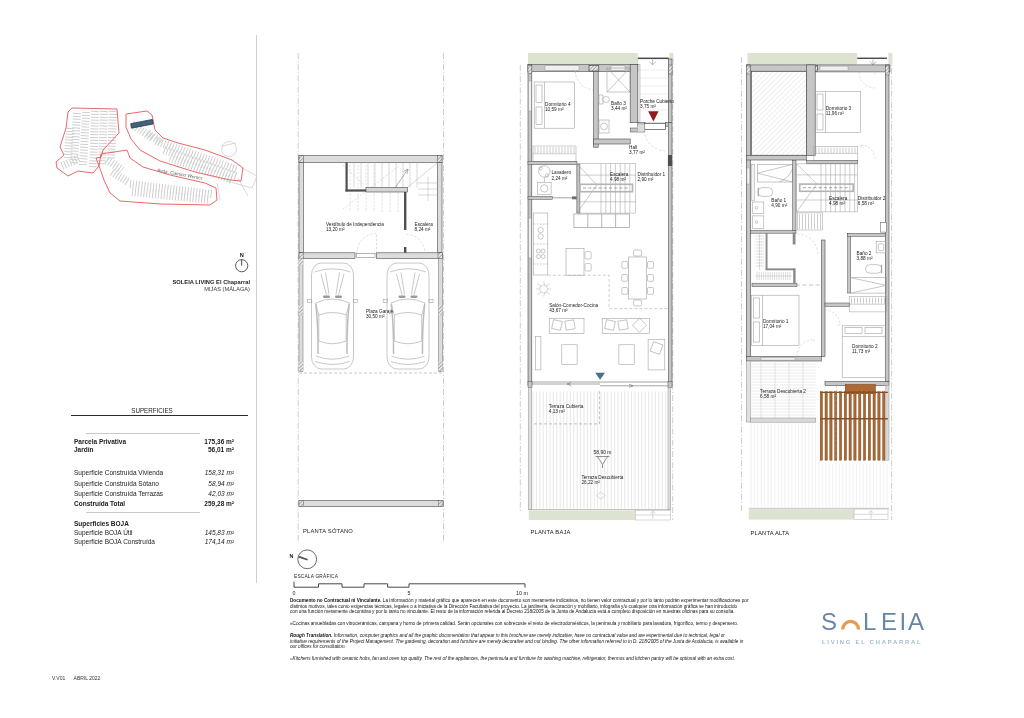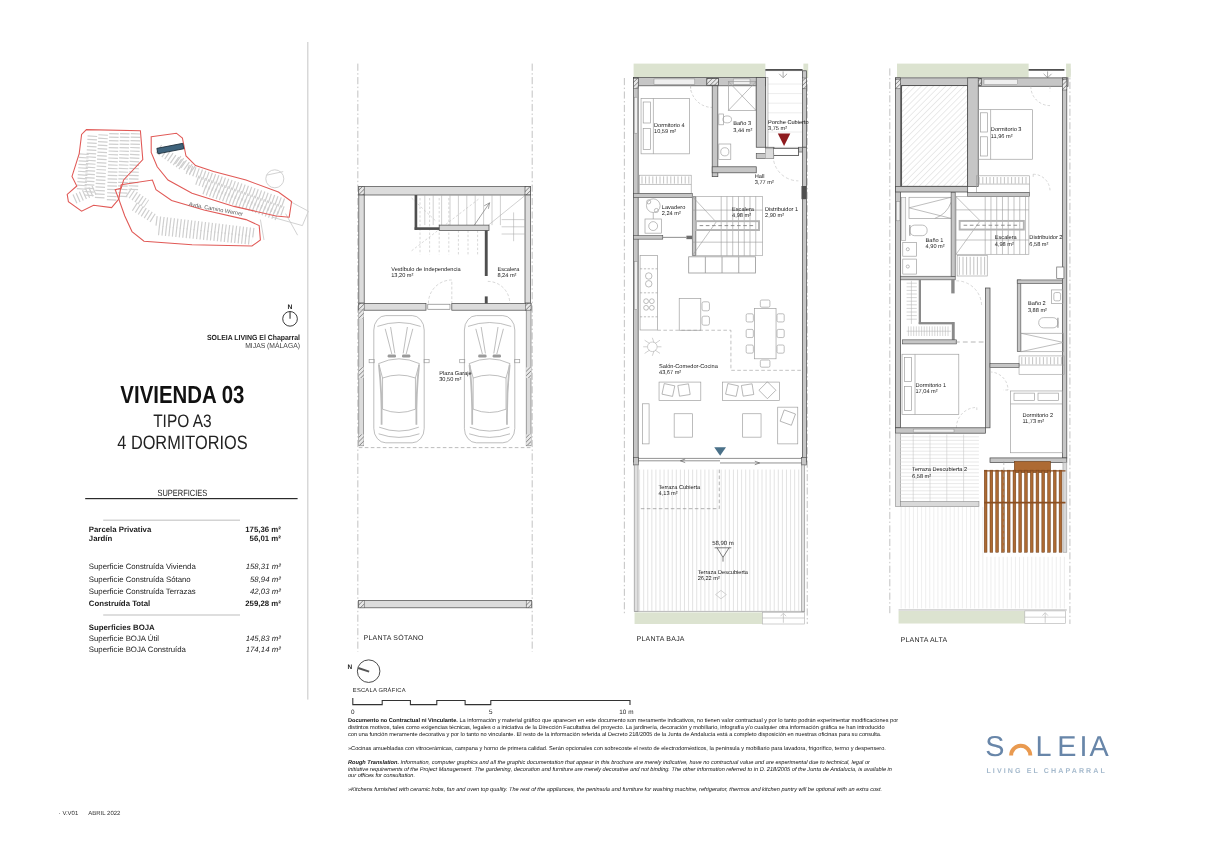--- a/index.html
+++ b/index.html
@@ -57,25 +57,20 @@
 <circle cx="13.7" cy="16.7" r="6.1" fill="none" stroke="#333" stroke-width="0.8"></circle>
 <line x1="13.7" y1="10.6" x2="13.7" y2="16.7" stroke="#333" stroke-width="0.9"></line>
 </svg>
 </div>
 
 <div class="abs" style="left:60px;top:277.5px;width:190px;text-align:right;line-height:7px;">
   <div style="font-size:6.2px;font-weight:bold;color:#1c1c1c;transform:scaleX(0.93);transform-origin:100% 50%;">SOLEIA LIVING El Chaparral</div>
   <div style="font-size:6.1px;color:#3c3c3c;transform:scaleX(0.93);transform-origin:100% 50%;">MIJAS (MÁLAGA)</div>
 </div>
 
-<div class="abs" style="left:32px;top:317.5px;width:240px;text-align:center;">
-  <div style="font-size:20.5px;font-weight:bold;color:#111;transform:scaleX(0.83);transform-origin:50% 50%;">VIVIENDA 03</div>
-  <div style="font-size:15px;color:#222;margin-top:1px;transform:scaleX(0.86);transform-origin:50% 50%;">TIPO A3</div>
-  <div style="font-size:16.2px;color:#222;margin-top:0.5px;transform:scaleX(0.84);transform-origin:50% 50%;">4 DORMITORIOS</div>
-</div>
 
 <div class="abs" style="left:32px;top:406px;width:240px;text-align:center;font-size:7.6px;color:#1a1a1a;transform:scaleX(0.82);transform-origin:50% 50%;">SUPERFICIES</div>
 
 <div class="abs" style="left:71px;top:415.2px;width:177px;height:1.2px;background:#2b2b2b;"></div>
 
 <div class="abs" style="left:74px;top:430px;width:160px;font-size:6.5px;color:#1a1a1a;">
   <div style="height:1px;background:#c9c9c9;margin:3px -0px 4px 12px;width:114px;"></div>
   <div style="display:flex;justify-content:space-between;font-weight:bold;line-height:8.2px;">
         <span>Parcela Privativa</span>
         <span>175,36 m²</span>

